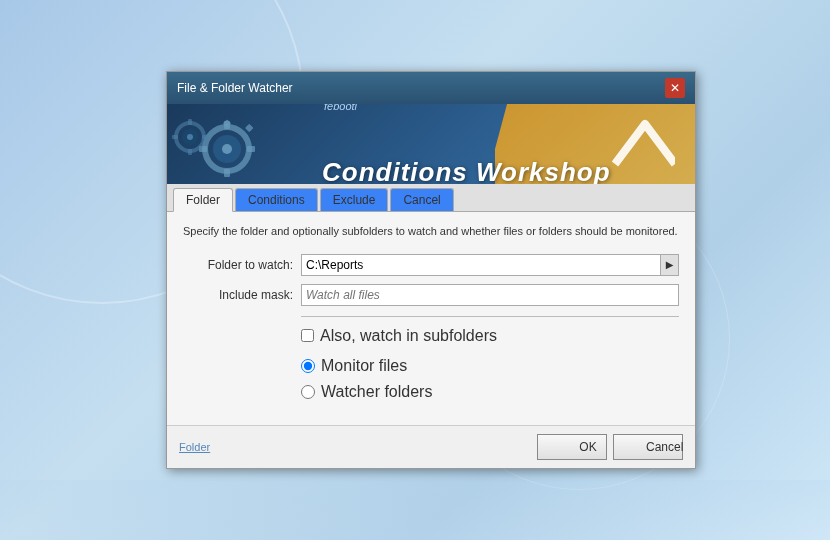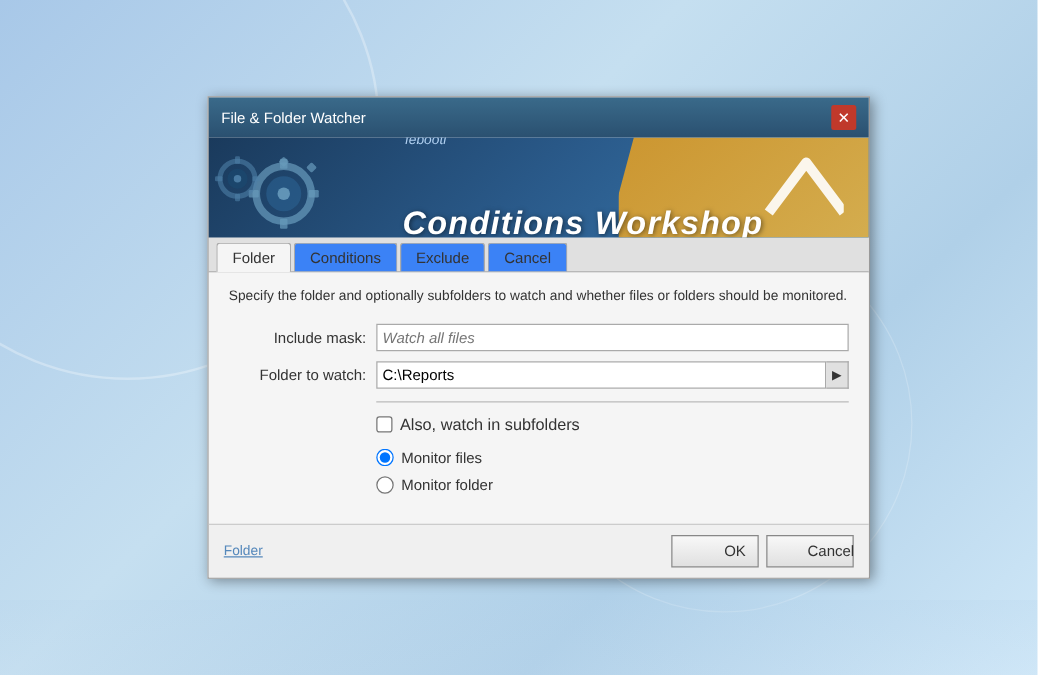--- a/index.html
+++ b/index.html
@@ -216,21 +216,21 @@
       margin-bottom: 12px;
     }
 
     .checkbox-row input[type="checkbox"] {
       margin-right: 6px;
       width: 13px;
       height: 13px;
     }
 
     .checkbox-label {
-      font-size: 13px;
+      font-size: 16px;
       color: #333;
     }
 
     .radio-group {
       margin-left: 118px;
       margin-top: 8px;
     }
 
     .radio-row {
       display: flex;
@@ -238,21 +238,21 @@
       margin-bottom: 8px;
     }
 
     .radio-row input[type="radio"] {
       margin-right: 6px;
       width: 14px;
       height: 14px;
     }
 
     .radio-label {
-      font-size: 12px;
+      font-size: 16px;
       color: #333;
     }
 
     
     .footer {
       background: #f0f0f0;
       border-top: 1px solid #ccc;
       padding: 8px 12px;
       display: flex;
       align-items: center;
@@ -362,49 +362,49 @@
     <div class="tab active">Folder</div>
     <div class="tab">Conditions</div>
     <div class="tab">Exclude</div>
     <div class="tab">Cancel</div>
   </div>
 
   <div class="form-area">
     <div class="description">Specify the folder and optionally subfolders to watch and whether files or folders should be monitored.</div>
 
     <div class="field-row">
-      <label class="field-label">Include mask:</label>
-      <div class="field-input-wrap">
-        <input type="text" class="text-input placeholder-input" placeholder="Watch all files" style="">
-      </div>
-    </div>
-
-    <div class="field-row">
       <label class="field-label">Folder to watch:</label>
       <div class="field-input-wrap">
         <input type="text" class="text-input" value="C:\Reports" style="">
         <button class="browse-btn">▶</button>
+      </div>
+    </div>
+
+    <div class="field-row">
+      <label class="field-label">Include mask:</label>
+      <div class="field-input-wrap">
+        <input type="text" class="text-input placeholder-input" placeholder="Watch all files" style="">
       </div>
     </div>
 
     <hr class="divider">
 
     <div class="checkbox-row">
       <input type="checkbox" id="subfolders" style="">
       <label class="checkbox-label" for="subfolders">Also, watch in subfolders</label>
     </div>
 
     <div class="radio-group">
       <div class="radio-row">
         <input type="radio" name="monitor" id="monitorFiles" checked="" style="">
         <label class="radio-label" for="monitorFiles">Monitor files</label>
       </div>
       <div class="radio-row">
         <input type="radio" name="monitor" id="monitorFolders" style="">
-        <label class="radio-label" for="monitorFolders">Monitor folder</label>
+        <label class="radio-label" for="monitorFolders">Watcher folders</label>
       </div>
     </div>
   </div>
 
   <div class="footer">
     <span class="footer-label">Folder</span>
     <div class="footer-buttons">
       <button class="btn">OK</button>
       <button class="btn">Cancel</button>
     </div>

